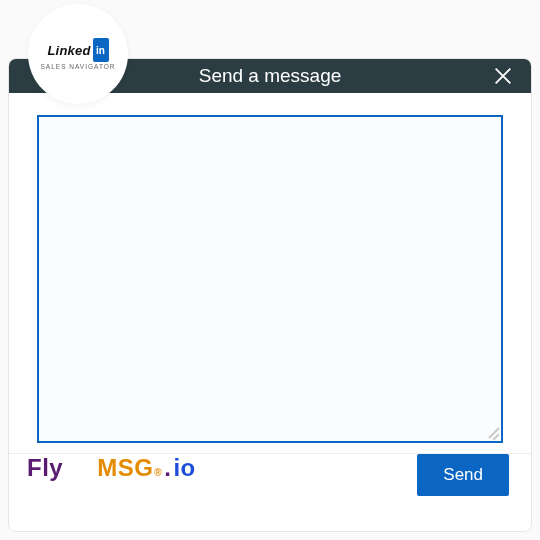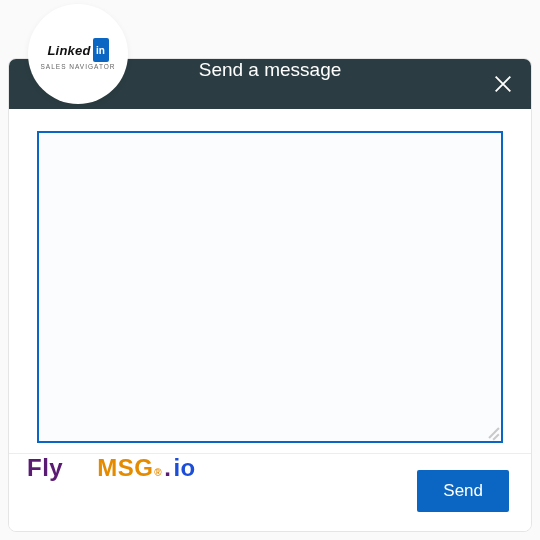--- a/index.html
+++ b/index.html
@@ -35,23 +35,23 @@
       background: #fff;
       border: 1px solid #e5e5e5;
       border-radius: 8px;
       display: flex; flex-direction: column;
       overflow: hidden;
     }
 
     .header {
       background: #2b3d42;
       color: #fff;
-      height: 50px;
+      height: 34px;
       display: flex;
-      align-items: flex-start;
+      align-items: center;
       justify-content: center;
       position: relative;
     }
     .header-title { font-size: 19px; font-weight: 400; }
     .close {
       position: absolute; right: 14px; top: 50%; transform: translateY(-50%);
       width: 28px; height: 28px;
       cursor: pointer;
       display: flex; align-items: center; justify-content: center;
     }
@@ -105,21 +105,20 @@
 
     .send {
       background: #0a66c2;
       color: #fff;
       border: none;
       font-size: 17px;
       font-weight: 500;
       padding: 11px 26px;
       border-radius: 2px;
       cursor: pointer;
-      margin-top: 16px;
     }
   </style>
 </head>
 <body>
 
 <div class="badge">
   <div class="badge-top">
     <span class="badge-linked">Linked</span>
     <span class="badge-in">in</span>
   </div>

